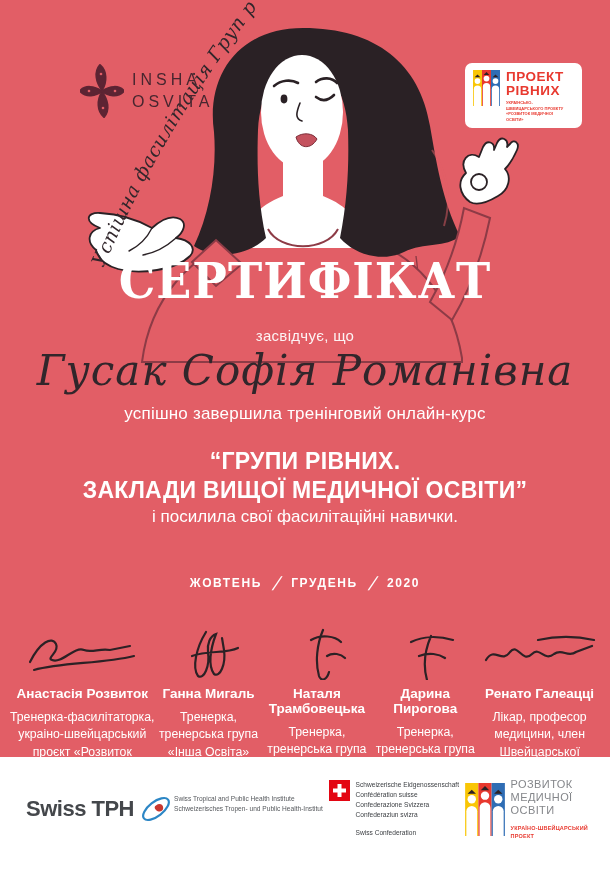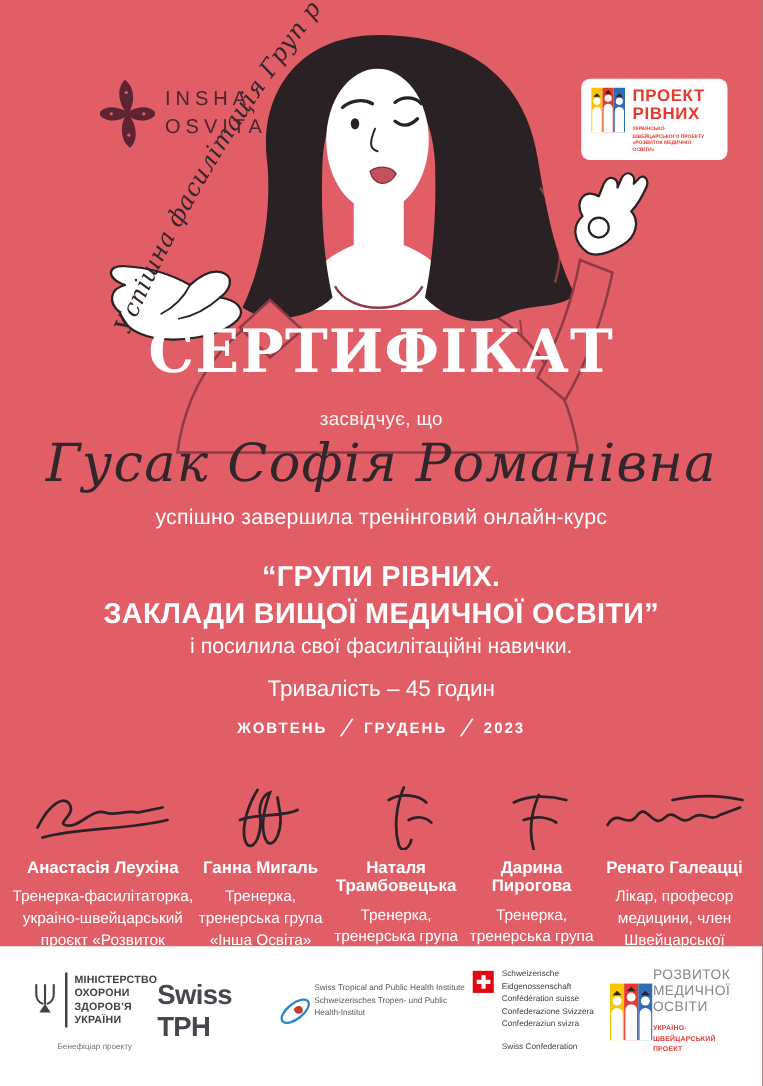--- a/index.html
+++ b/index.html
@@ -148,31 +148,30 @@
 
   <div class="abs cert-title">СЕРТИФІКАТ</div>
   <div class="abs certifies">засвідчує, що</div>
   <div class="abs recipient">Гусак Софія Романівна</div>
   <div class="abs completed">успішно завершила тренінговий онлайн-курс</div>
   <div class="abs outcome">і посилила свої фасилітаційні навички.</div>
   <div class="abs course">
     <div>“ГРУПИ РІВНИХ.</div>
     <div>ЗАКЛАДИ ВИЩОЇ МЕДИЧНОЇ ОСВІТИ”</div>
   </div>
-  <div class="abs duration">Тривалість – 45 годин</div>
   <div class="abs period">
-    <span>ЖОВТЕНЬ</span><span class="slash">/</span><span>ГРУДЕНЬ</span><span class="slash">/</span><span>2023</span>
+    <span>ЖОВТЕНЬ</span><span class="slash">/</span><span>ГРУДЕНЬ</span><span class="slash">/</span><span>2020</span>
   </div>
 
   <div class="signatories">
     <div class="signatory s1">
       <svg class="sig" width="120" height="52" viewBox="0 0 120 52">
         <path d="M8 34 C18 14 30 8 34 16 C38 24 24 30 30 32 C40 36 52 18 62 22 C70 25 78 20 88 22 L108 18 M12 42 C40 34 80 36 112 28"></path>
       </svg>
-      <div class="sig-name">Анастасія Леухіна</div>
+      <div class="sig-name">Анастасія Розвиток</div>
       <div class="sig-role">Тренерка-фасилітаторка, украіно-швейцарський проєкт «Розвиток медичної освіти»</div>
     </div>
     <div class="signatory s2">
       <svg class="sig" width="100" height="52" viewBox="0 0 100 52">
         <path d="M48 4 C38 20 34 40 40 48 C46 52 52 38 50 24 C49 16 52 8 58 6 C52 22 50 38 56 46 C62 50 68 36 66 22 L64 10 M34 28 C50 22 68 26 80 20"></path>
       </svg>
       <div class="sig-name">Ганна Мигаль</div>
       <div class="sig-role">Тренерка, тренерська група «Інша Освіта»</div>
     </div>
     <div class="signatory s3">
@@ -193,40 +192,20 @@
       <svg class="sig" width="120" height="52" viewBox="0 0 120 52">
         <path d="M6 32 C14 18 22 36 30 24 C38 14 42 36 52 26 C60 18 64 34 74 26 C82 20 88 30 96 24 L112 18 M58 12 C76 8 96 8 114 12"></path>
       </svg>
       <div class="sig-name">Ренато Галеацці</div>
       <div class="sig-role">Лікар, професор медицини, член Швейцарської академії медичних наук</div>
     </div>
   </div>
 
   <div class="footer">
 
-    <div class="ministry">
-      <div class="ministry-row">
-        <svg width="20" height="28" viewBox="0 0 20 28">
-          <g stroke="#3f4346" stroke-width="1.7" fill="none" stroke-linecap="round">
-            <path d="M3 2 v7 a7 8 0 0 0 5 8"></path>
-            <path d="M17 2 v7 a7 8 0 0 1 -5 8"></path>
-            <path d="M10 2 v15"></path>
-          </g>
-          <path d="M10 17 l-4.5 7 h9 Z" fill="#3f4346"></path>
-        </svg>
-        <div class="ministry-bar"></div>
-        <div class="ministry-lines">
-          <div>МІНІСТЕРСТВО</div>
-          <div>ОХОРОНИ</div>
-          <div>ЗДОРОВ'Я</div>
-          <div>УКРАЇНИ</div>
-        </div>
-      </div>
-      <div class="ministry-note">Бенефіціар проекту</div>
-    </div>
 
     <div class="swisstph">
       <div class="swisstph-row">
         <div class="swisstph-name">Swiss TPH</div>
         <svg width="36" height="36" viewBox="0 0 40 40">
           <ellipse cx="20" cy="20" rx="17" ry="8" fill="none" stroke="#2c86c5" stroke-width="2.4" transform="rotate(-38 20 20)"></ellipse>
           <path d="M20 16 c4 -3 8 -1 8 3 c0 4 -5 5 -8 2 c-2 -2 -2 -4 0 -5 z" fill="#c8372f"></path>
         </svg>
       </div>
       <div class="swisstph-sub">

